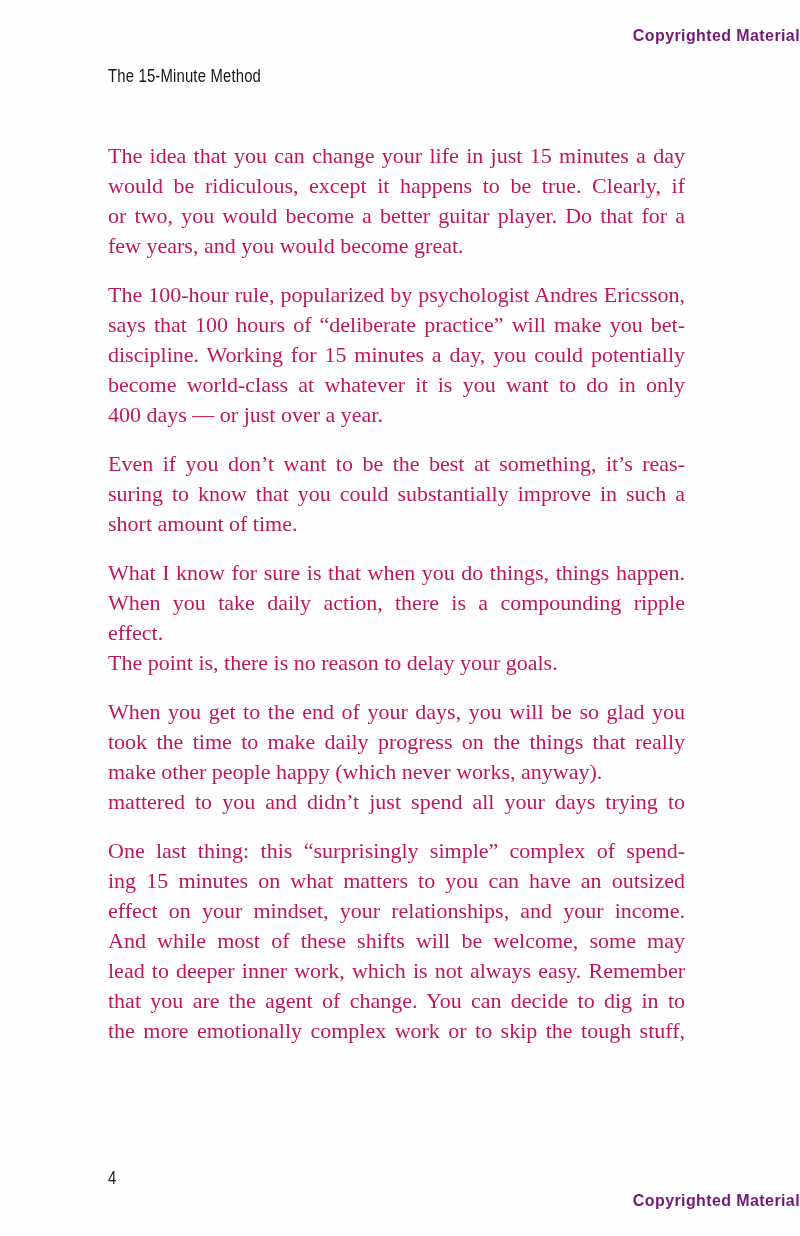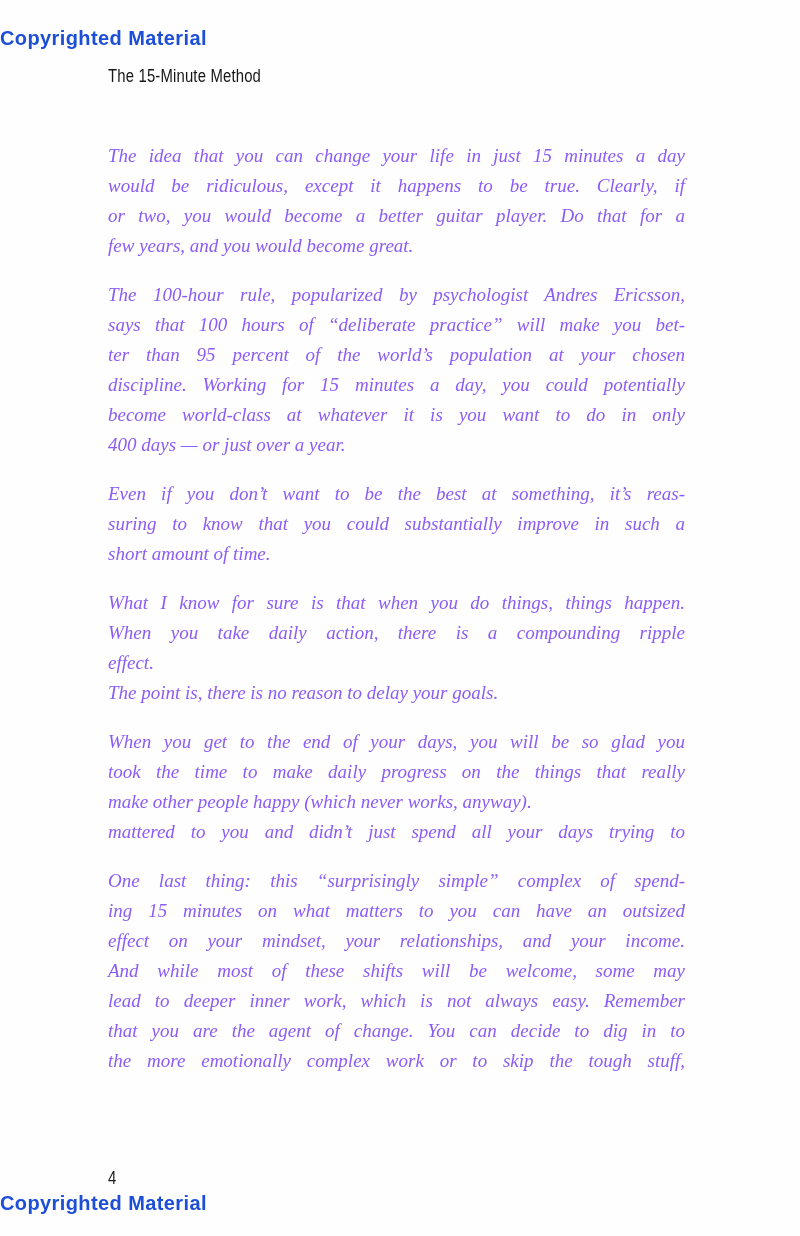--- a/index.html
+++ b/index.html
@@ -13,26 +13,26 @@
     height: 1236px;
     margin: 0 auto;
     background: #fefefe;
     overflow: hidden;
     font-family: "Liberation Serif", serif;
   }
   .watermark {
     position: absolute;
     left: 0;
     right: 0;
-    text-align: left;
+    text-align: right;
     font-family: "Liberation Sans", sans-serif;
-    font-size: 20px;
+    font-size: 16px;
     font-weight: 700;
     letter-spacing: 0.4px;
-    color: #1d4ed8;
+    color: #701a75;
   }
   .watermark.top { top: 27px; }
   .watermark.bottom { top: 1192px; }
   .running-header {
     position: absolute;
     left: 108px;
     top: 66px;
     font-family: "Liberation Sans", sans-serif;
     font-size: 17.5px;
     font-weight: 400;
@@ -51,23 +51,22 @@
     font-weight: 400;
     color: #1b1b1b;
     transform: scaleX(0.85);
     transform-origin: left center;
   }
   .page-body {
     position: absolute;
     left: 108px;
     top: 141px;
     width: 577px;
-    font-size: 19px;
-    color: #8b5cf6;
-    font-style: italic;
+    font-size: 22px;
+    color: #be185d;
   }
   .para { margin: 0 0 19px 0; }
   .para:last-child { margin-bottom: 0; }
   .line {
     line-height: 30px;
     text-align: left;
     white-space: normal;
   }
   .line.j {
     text-align: justify;
@@ -86,21 +85,20 @@
   <div class="page-body">
       <div class="para">
         <div class="line j">The idea that you can change your life in just 15 minutes a day</div>
         <div class="line j">would be ridiculous, except it happens to be true. Clearly, if</div>
         <div class="line j">or two, you would become a better guitar player. Do that for a</div>
         <div class="line">few years, and you would become great.</div>
       </div>
       <div class="para">
         <div class="line j">The 100-hour rule, popularized by psychologist Andres Ericsson,</div>
         <div class="line j">says that 100 hours of “deliberate practice” will make you bet-</div>
-        <div class="line j">ter than 95 percent of the world’s population at your chosen</div>
         <div class="line j">discipline. Working for 15 minutes a day, you could potentially</div>
         <div class="line j">become world-class at whatever it is you want to do in only</div>
         <div class="line">400 days — or just over a year.</div>
       </div>
       <div class="para">
         <div class="line j">Even if you don’t want to be the best at something, it’s reas-</div>
         <div class="line j">suring to know that you could substantially improve in such a</div>
         <div class="line">short amount of time.</div>
       </div>
       <div class="para">

